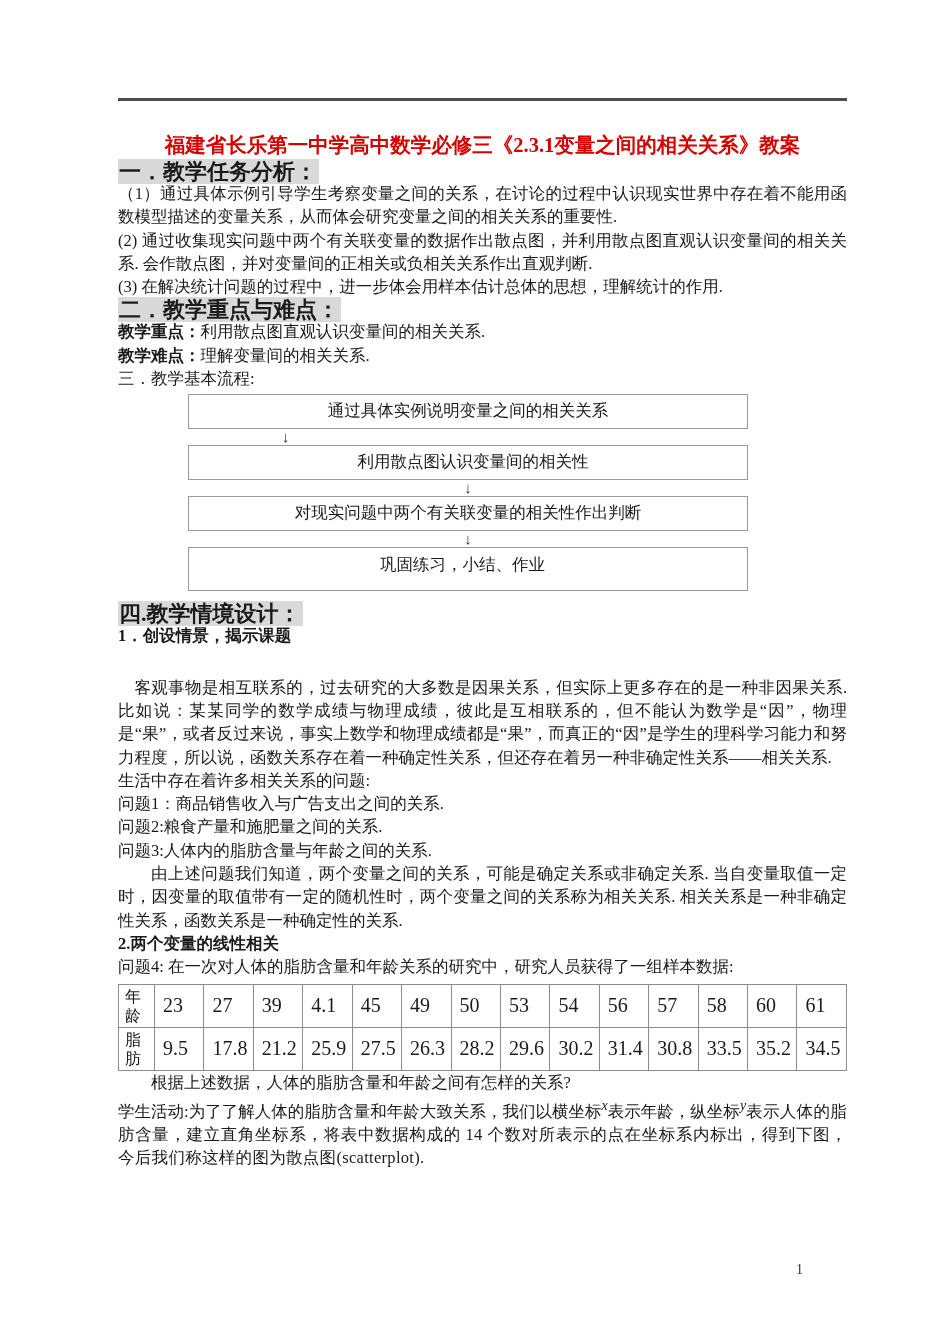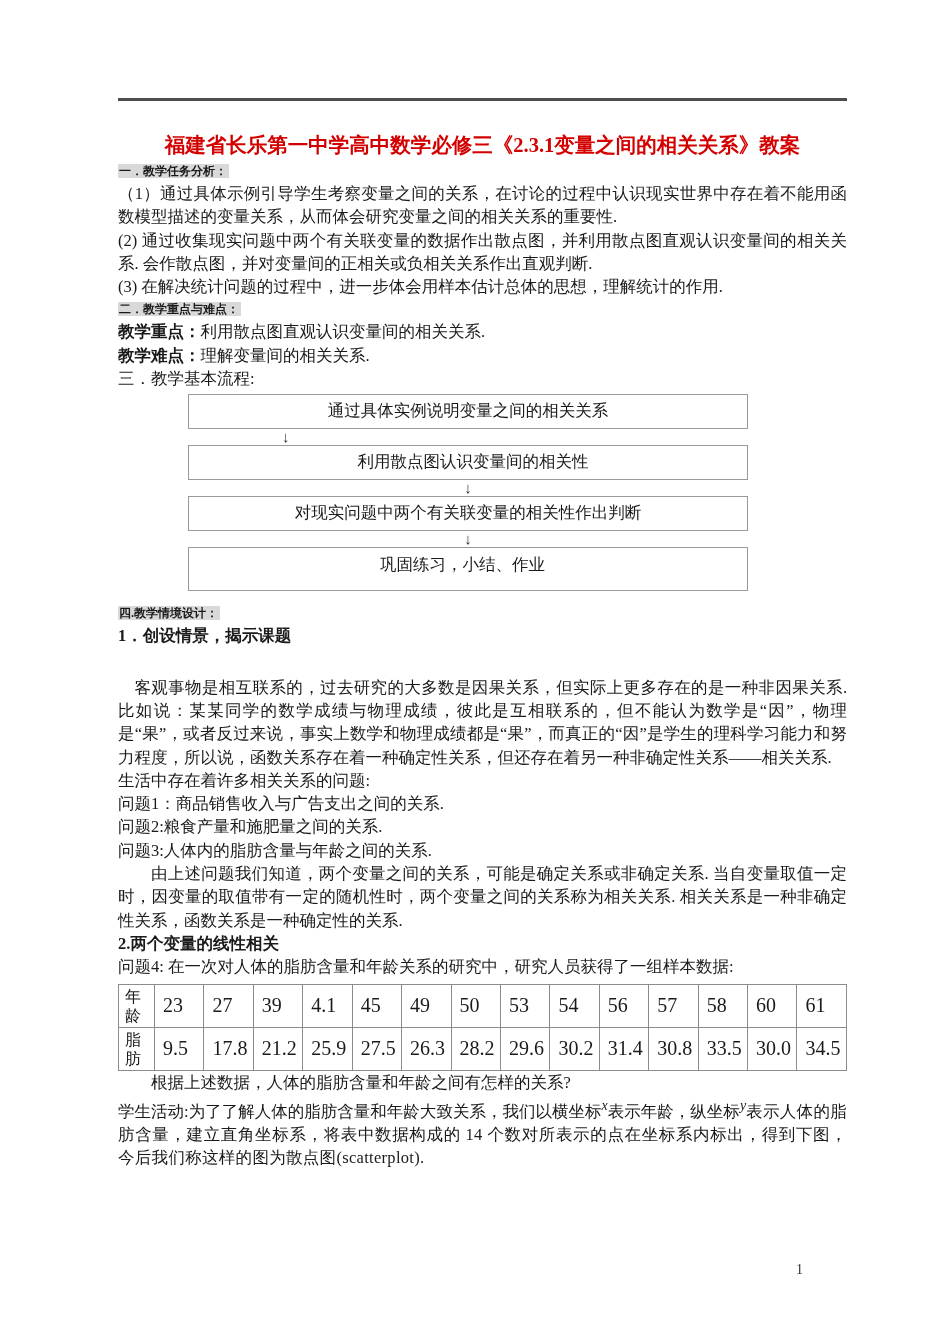--- a/index.html
+++ b/index.html
@@ -45,21 +45,21 @@
     text-align: center;
     letter-spacing: 0px;
     margin: 0 0 3px 0;
     font-family: "Liberation Serif", "DejaVu Serif", serif;
   }
   .hl {
     background: #d9d9d9;
   }
   .sec-head {
     font-weight: bold;
-    font-size: 12px;
+    font-size: 22px;
     line-height: 21px;
     margin: 1px 0 0 0;
     display: block;
   }
   .sec-head span.hl { padding: 0 2px 0 1px; }
   p {
     margin: 0;
     font-size: 16.5px;
     line-height: 23.3px;
     text-align: justify;
@@ -225,21 +225,21 @@
           <td>21.2</td>
           <td>25.9</td>
           <td>27.5</td>
           <td>26.3</td>
           <td>28.2</td>
           <td>29.6</td>
           <td>30.2</td>
           <td>31.4</td>
           <td>30.8</td>
           <td>33.5</td>
-          <td>30.0</td>
+          <td>35.2</td>
           <td>34.5</td>
         </tr>
       </tbody>
     </table>
 
     <p class="indent2">根据上述数据，人体的脂肪含量和年龄之间有怎样的关系?</p>
 
     <p><span>学生活动:为了了解人体的脂肪含量和年龄大致关系，我们以横坐标</span><span class="mathvar">x</span><span>表示年龄，纵坐标</span><span class="mathvar">y</span><span class="mono">表示人体的脂肪含量，建立直角坐标系，将表中数据构成的 14 个数对所表示的点在坐标系内标出，得到下图，今后我们称这样的图为散点图(scatterplot).</span></p>
 
   </div>

